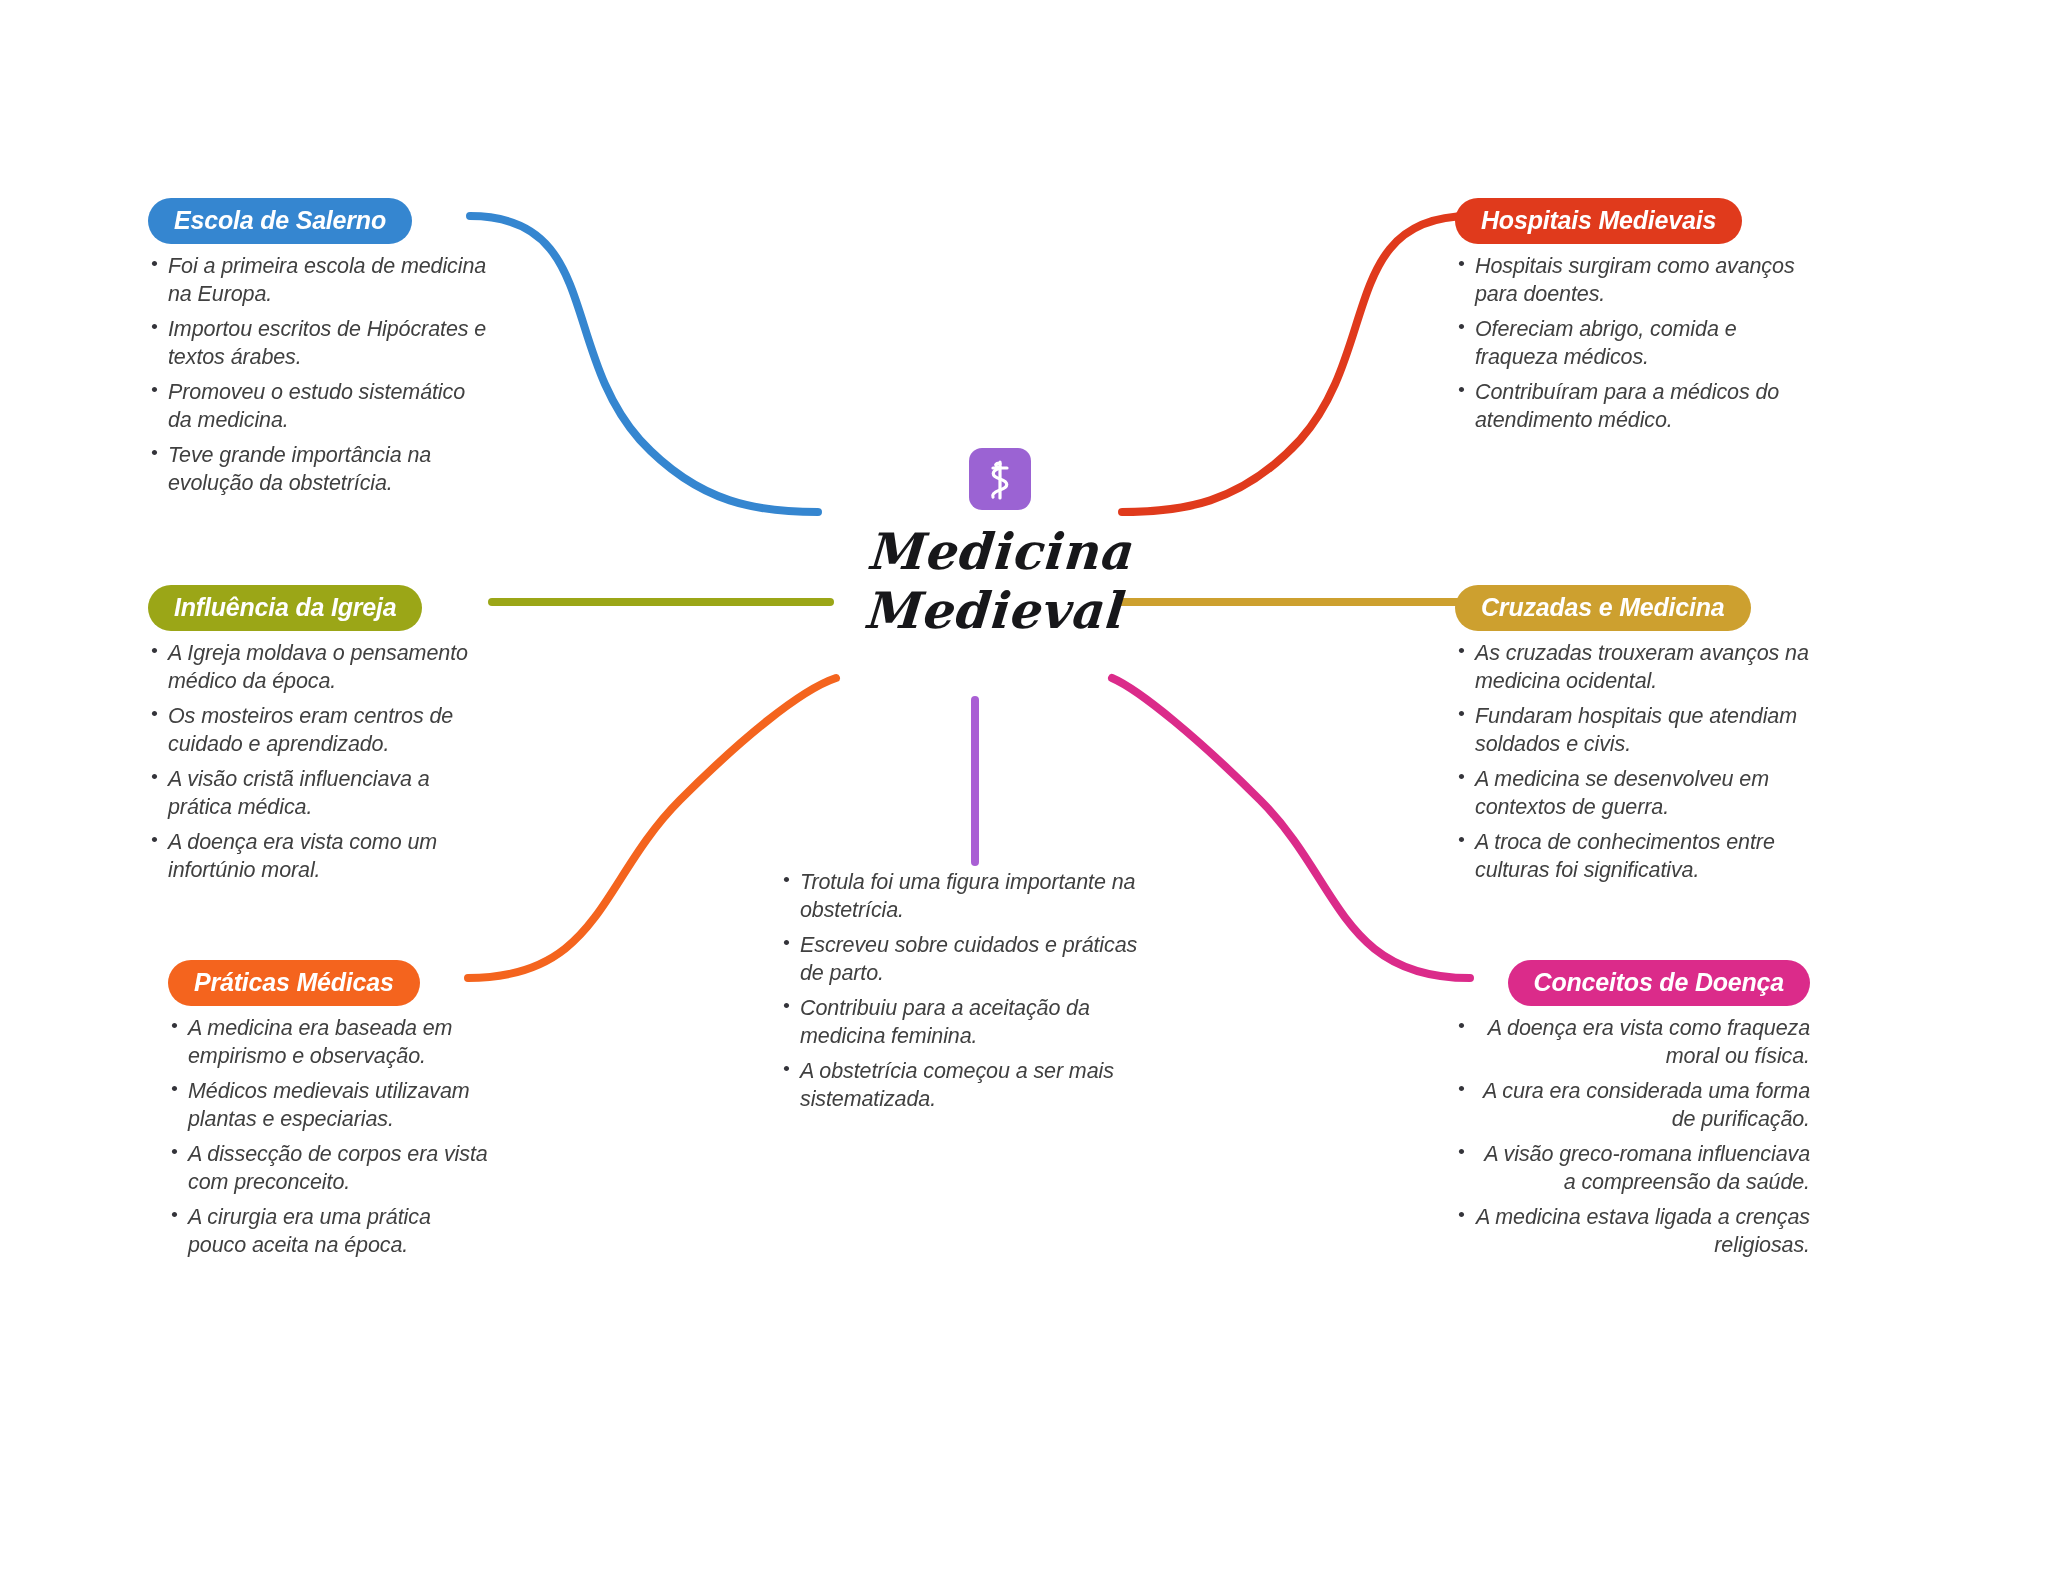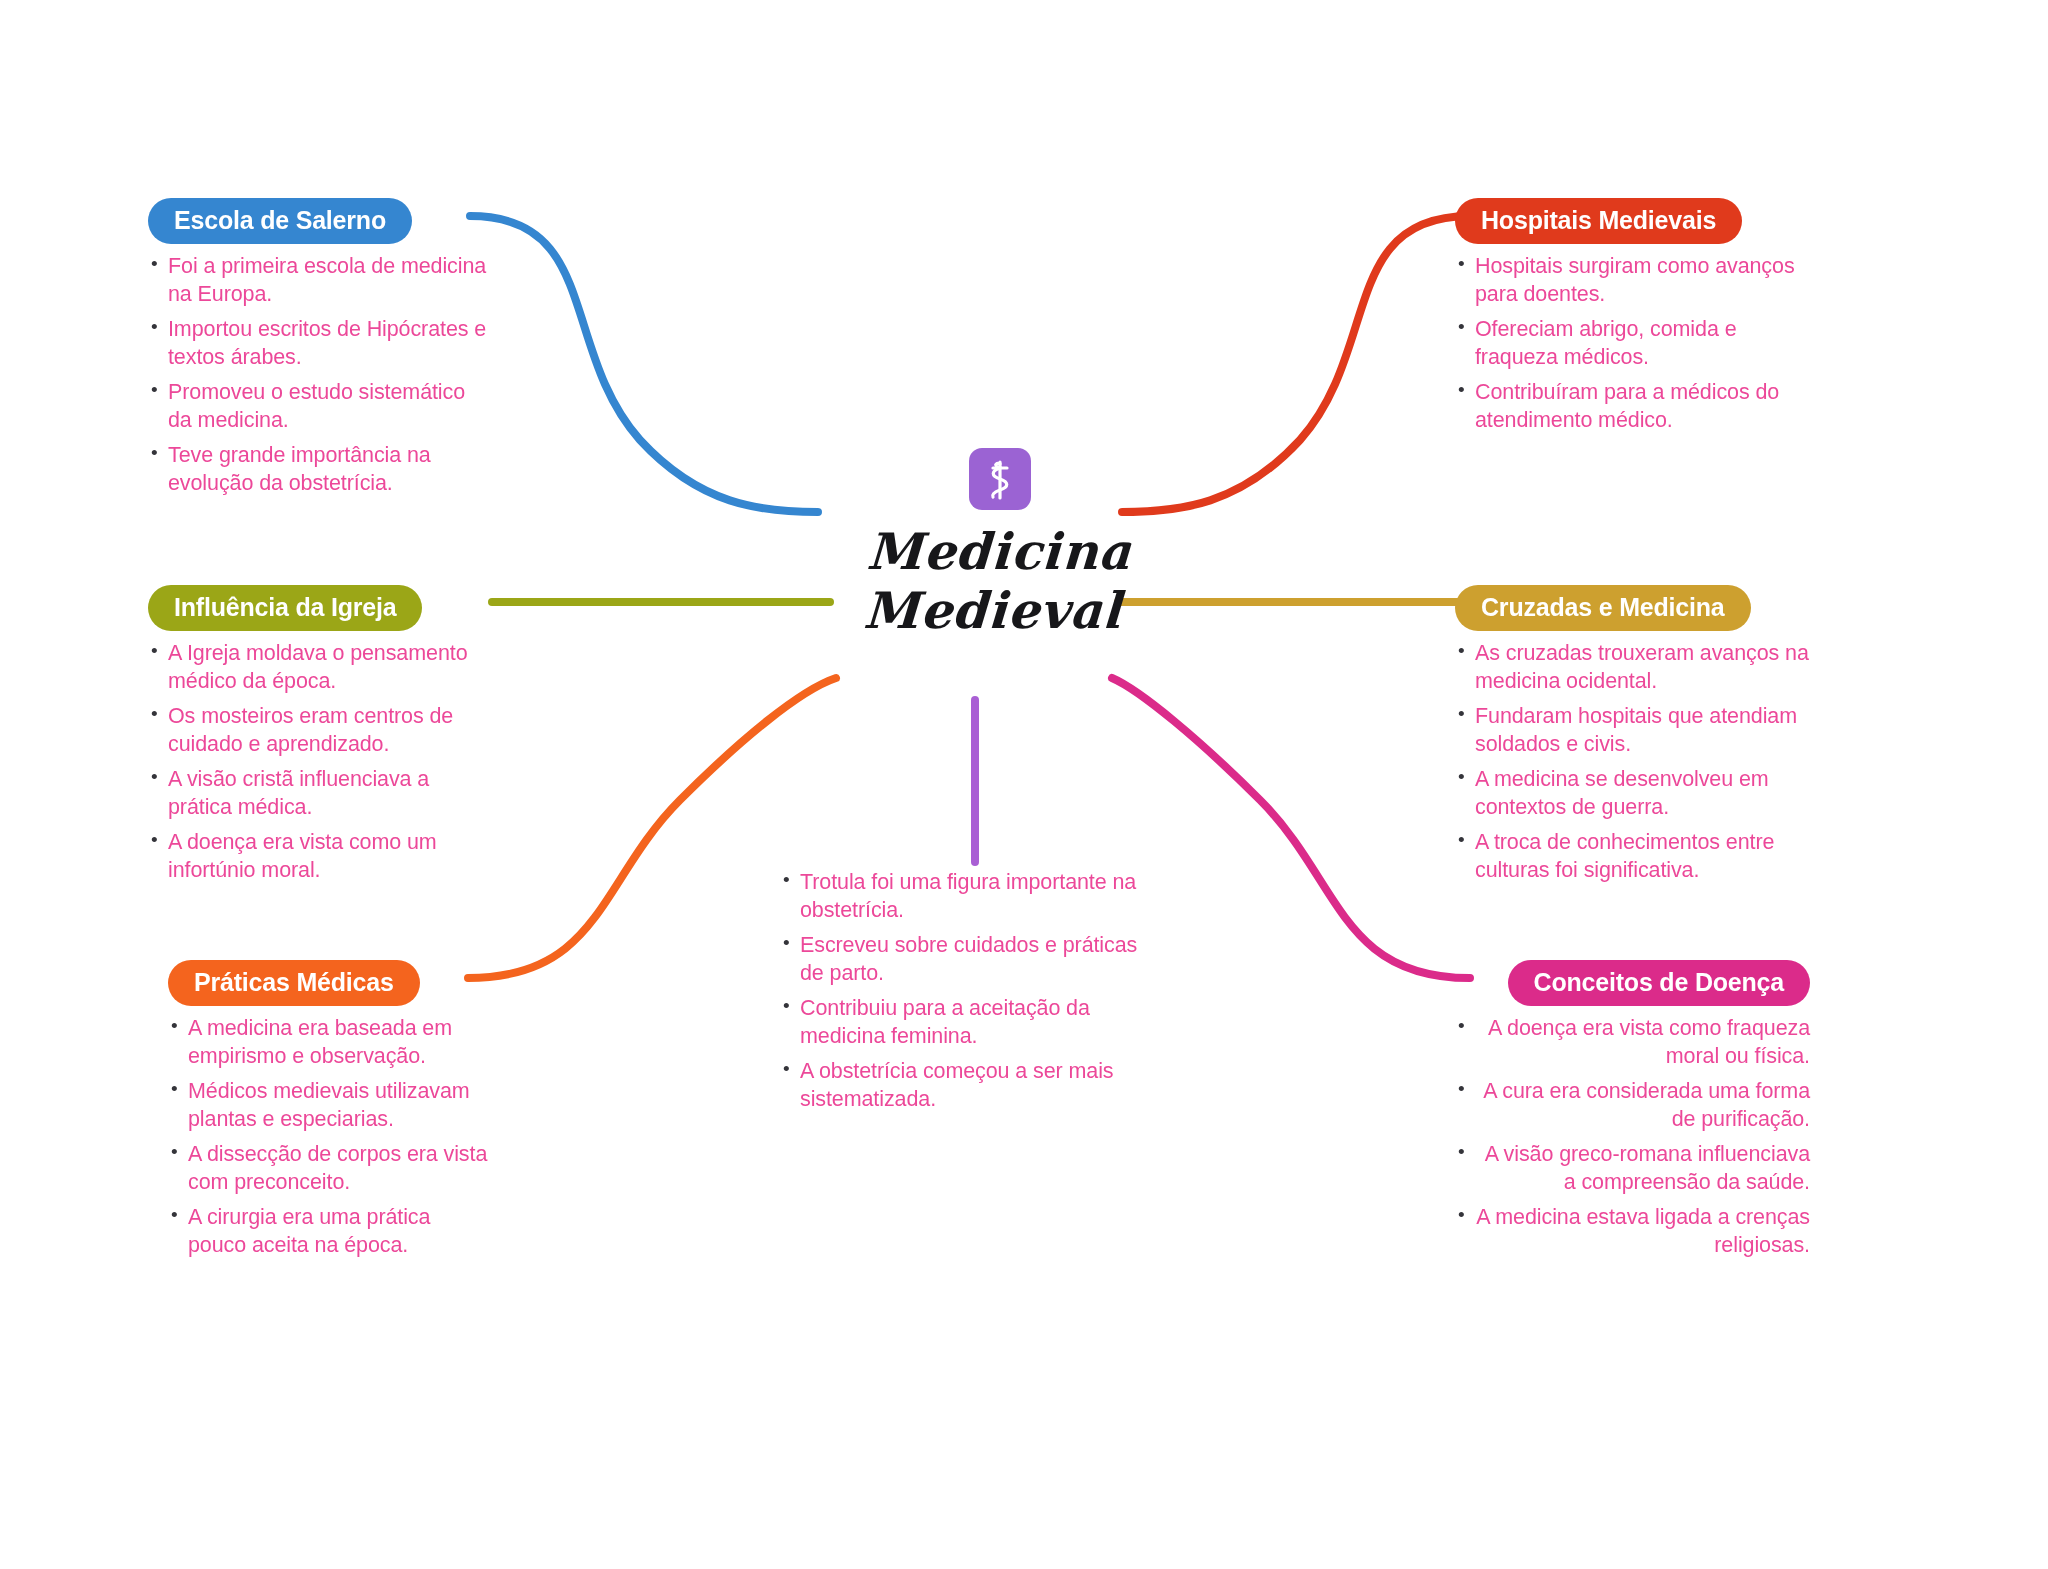--- a/index.html
+++ b/index.html
@@ -19,20 +19,21 @@
   #connectors {
     position: absolute;
     left: 0; top: 0;
     width: 2048px; height: 1569px;
     pointer-events: none;
   }
 
   
   .branch {
     position: absolute;
+    font-style: italic;
   }
   .pill {
     display: inline-block;
     border-radius: 999px;
     color: #ffffff;
     font-weight: bold;
     font-size: 25px;
     letter-spacing: -0.2px;
     padding: 9px 26px 11px 26px;
     white-space: nowrap;
@@ -42,21 +43,21 @@
   .bullets {
     list-style: none;
     margin-top: 9px;
     padding: 0;
   }
   .bullets li {
     position: relative;
     padding-left: 20px;
     font-size: 21.5px;
     line-height: 1.30;
-    color: #ec4899;
+    color: #404040;
     margin-bottom: 7px;
     letter-spacing: -0.1px;
   }
   .bullets li::before {
     content: "\2022";
     position: absolute;
     left: 3px;
     top: -1px;
     font-size: 19px;
     color: #34343a;

